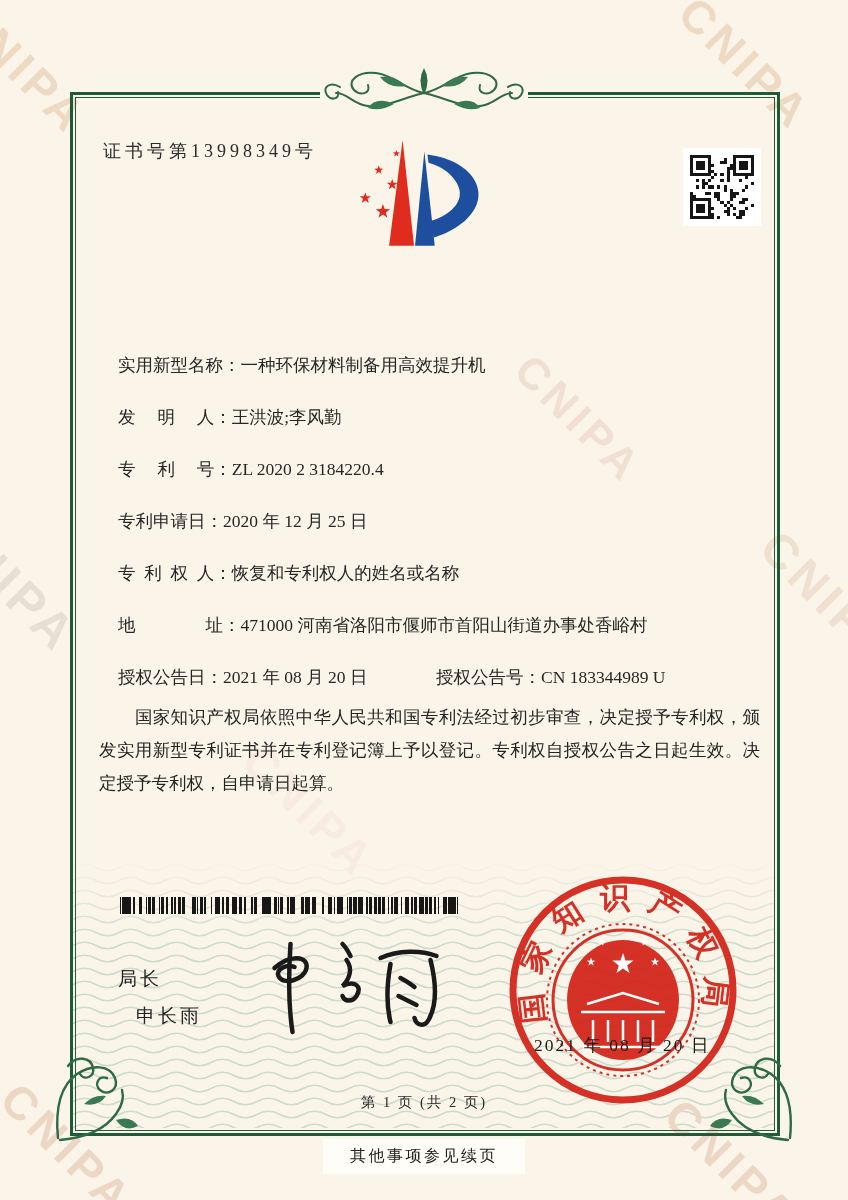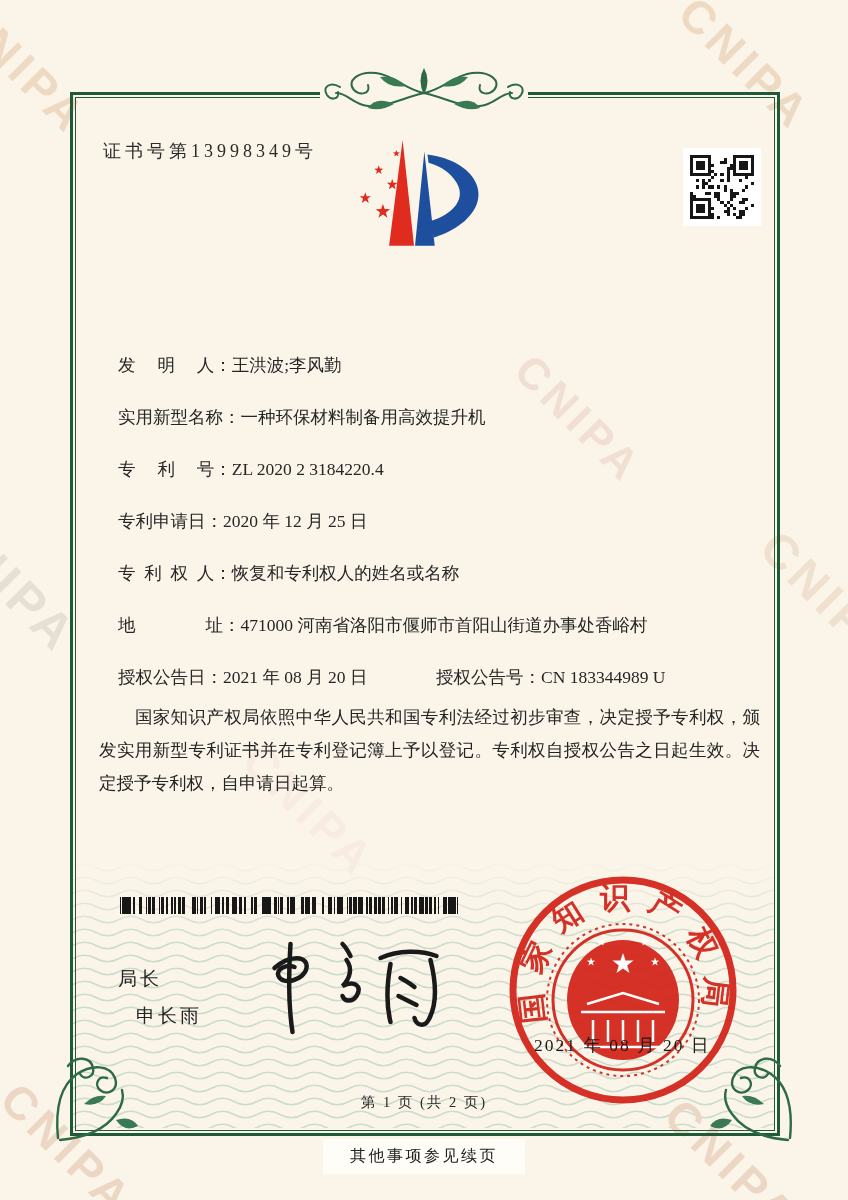--- a/index.html
+++ b/index.html
@@ -582,24 +582,24 @@
         <div></div>
         <div></div>
         <div></div>
         <div></div>
       </div>
   </div>
 
 
   <div class="fields">
     <div class="field-row">
-      <span class="f-label">发　 明　 人</span><span>：</span><span class="f-value">王洪波;李风勤</span>
+      <span class="f-label">实用新型名称</span><span>：</span><span class="f-value">一种环保材料制备用高效提升机</span>
     </div>
     <div class="field-row">
-      <span class="f-label">实用新型名称</span><span>：</span><span class="f-value">一种环保材料制备用高效提升机</span>
+      <span class="f-label">发　 明　 人</span><span>：</span><span class="f-value">王洪波;李风勤</span>
     </div>
     <div class="field-row">
       <span class="f-label">专　 利　 号</span><span>：</span><span class="f-value">ZL 2020 2 3184220.4</span>
     </div>
     <div class="field-row">
       <span class="f-label">专利申请日</span><span>：</span><span class="f-value">2020 年 12 月 25 日</span>
     </div>
     <div class="field-row">
       <span class="f-label">专  利  权  人</span><span>：</span><span class="f-value">恢复和专利权人的姓名或名称</span>
     </div>

